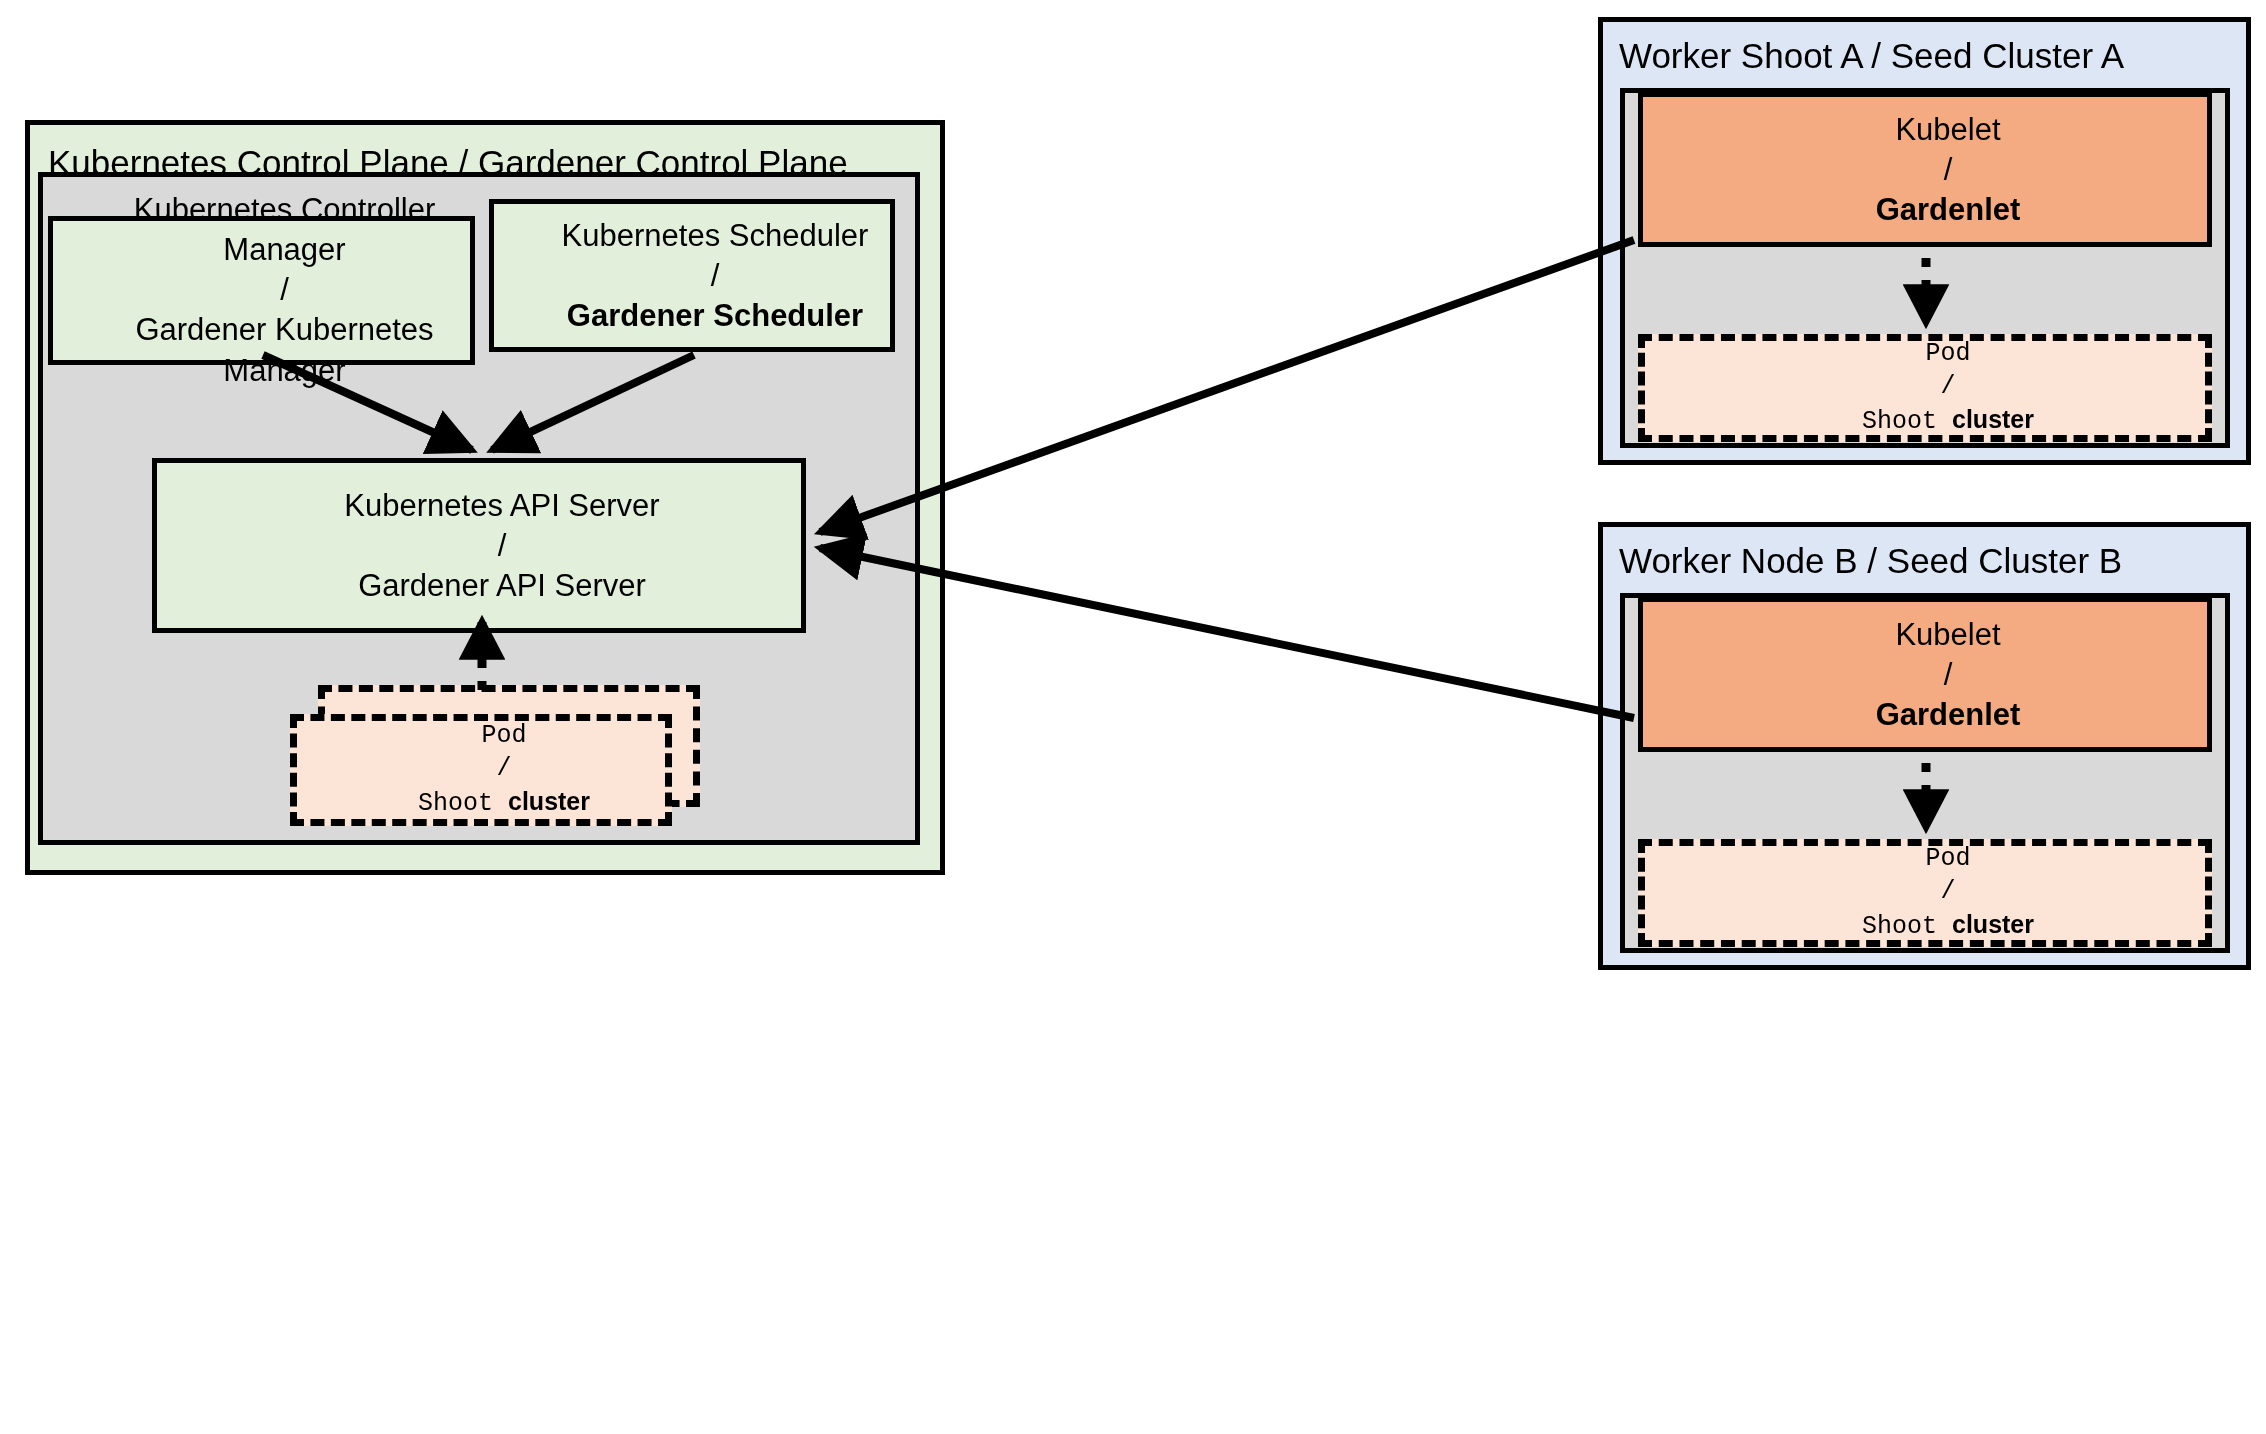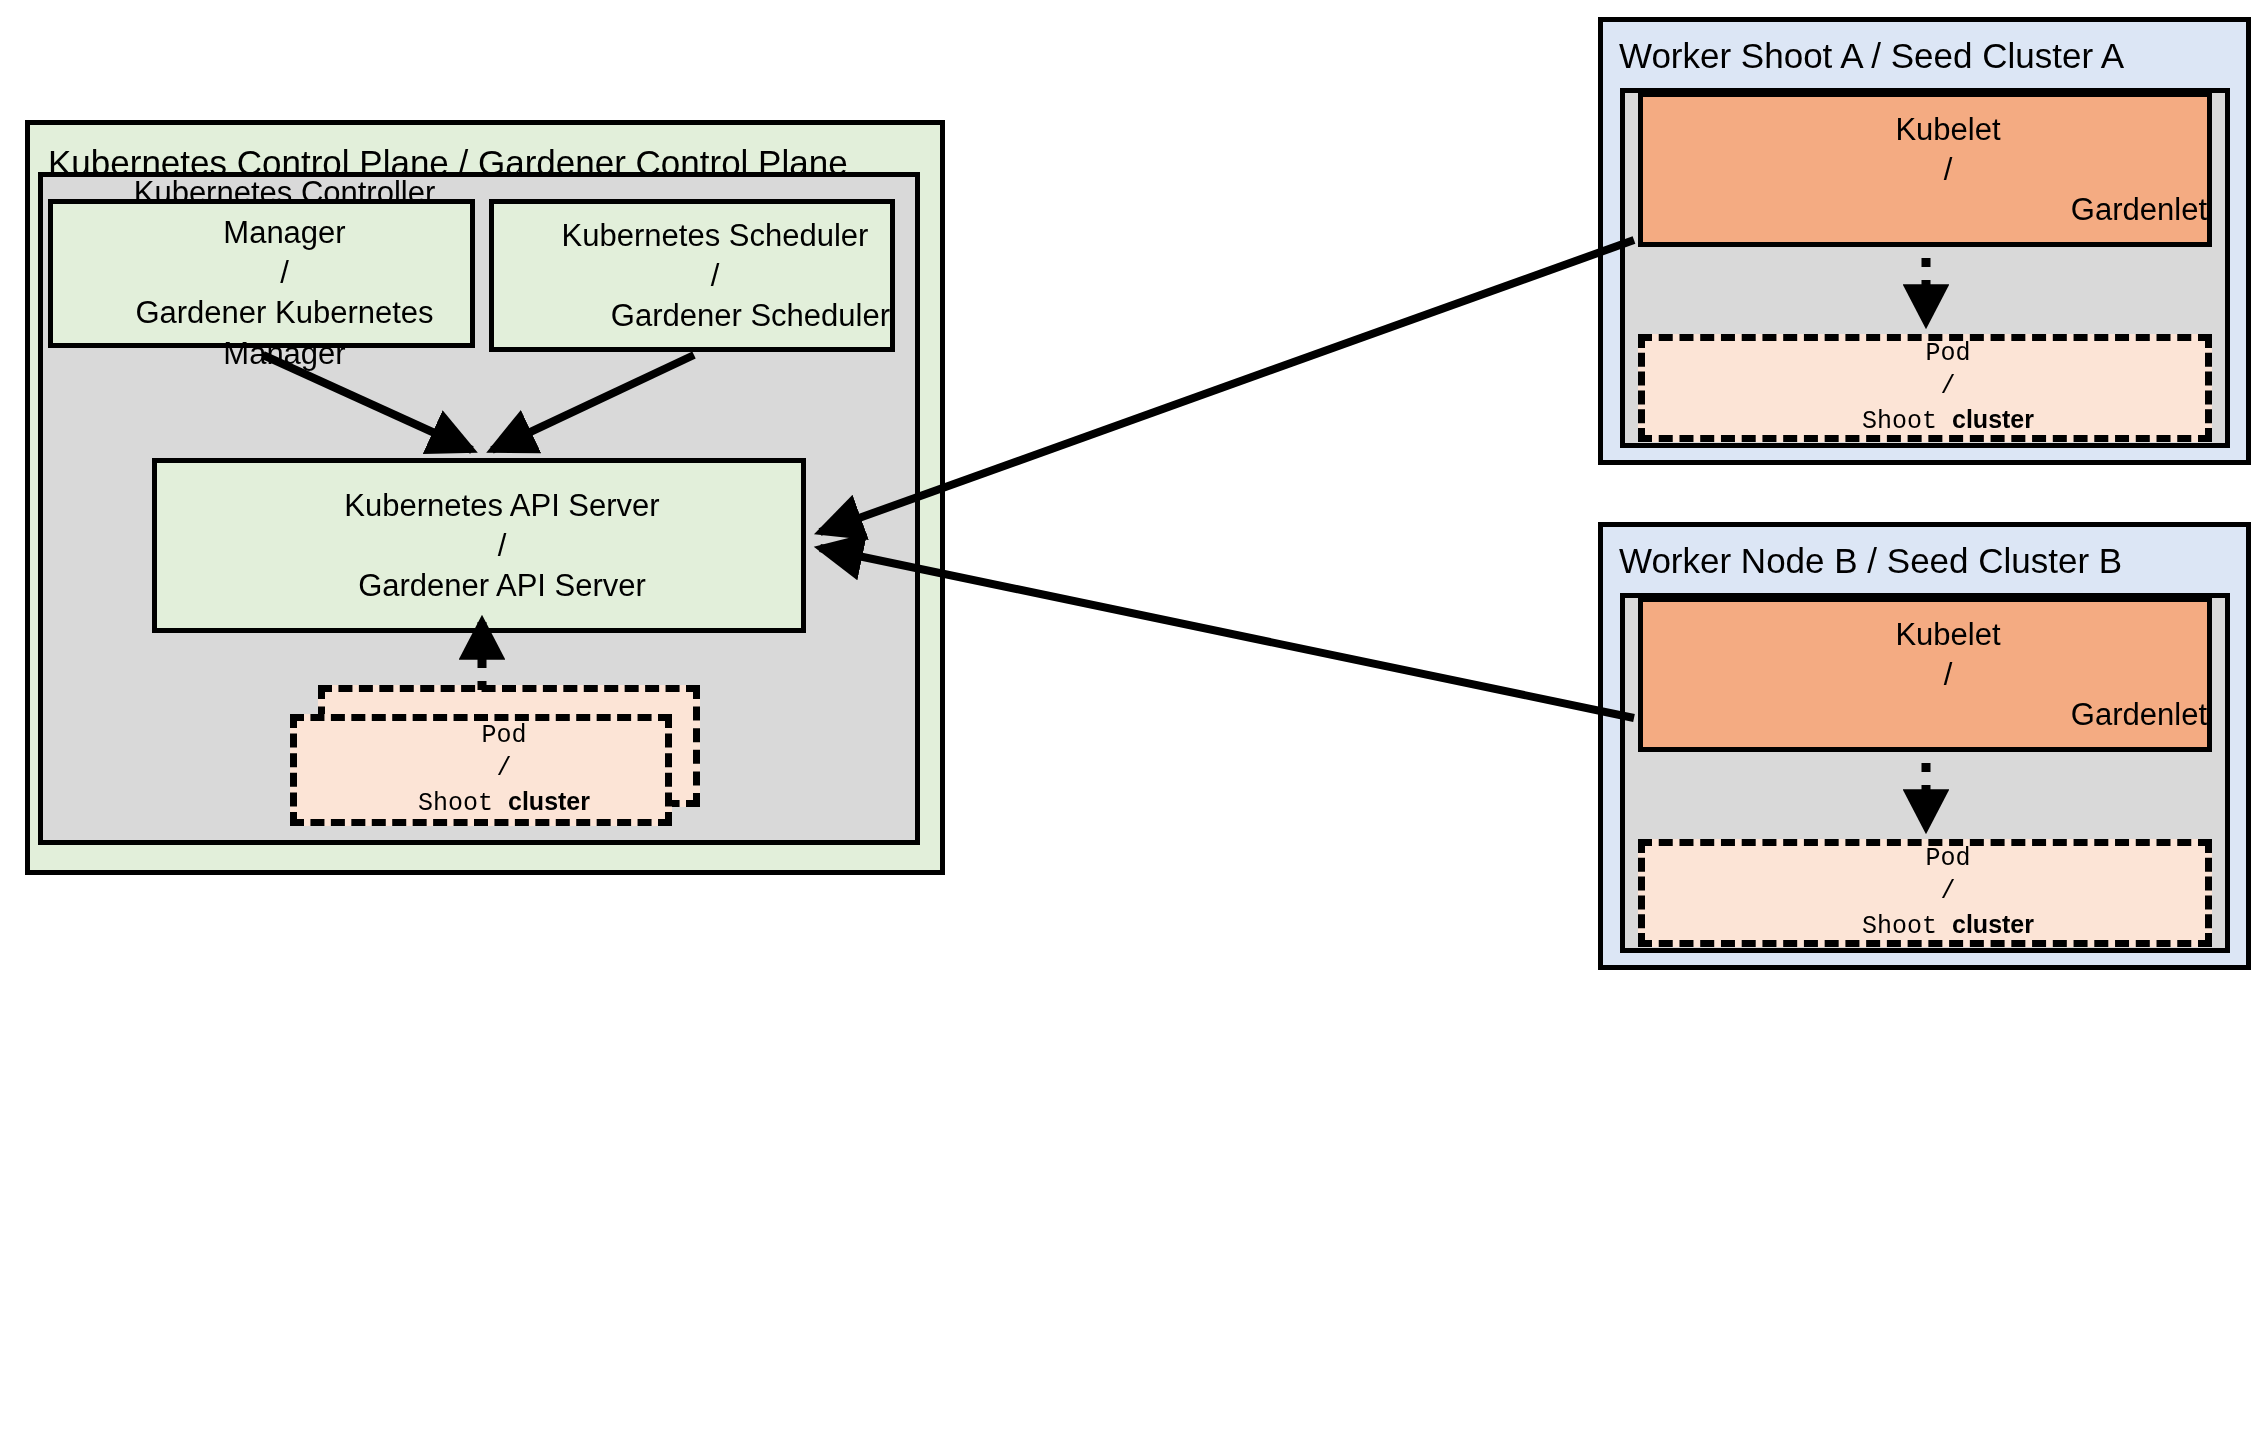--- a/index.html
+++ b/index.html
@@ -19,41 +19,41 @@
   .peach{background:#fce4d6;}
 
   
   .group-title{position:absolute;font-size:35px;line-height:40px;
       font-weight:400;letter-spacing:0px;white-space:nowrap;}
 
   
   .lbl{position:absolute;left:0;right:0;top:50%;transform:translateY(-50%);
       text-align:center;line-height:1.30;margin-left:46px;}
   .lbl .ln{display:block;font-size:31px;font-weight:400;}
-  .lbl .ln.b{font-weight:400;text-align:right;}
+  .lbl .ln.b{font-weight:700;}
   .lbl .ln.slash{font-size:31px;}
   .mono{font-family:"Liberation Mono","DejaVu Sans Mono",monospace;}
   .mono-ln{display:block;font-size:25px;}
   .sans-b{font-family:"Liberation Sans","DejaVu Sans",sans-serif;font-weight:700;}
 
   svg.overlay{position:absolute;left:0;top:0;width:2266px;height:1434px;
       pointer-events:none;overflow:visible;}
 </style>
 </head>
 <body>
 
 <div class="stage">
 
   <div class="box solid green" style="left:25px;top:120px;width:920px;height:755px;">
     <div class="group-title" style="left:18px;top:18px;">Kubernetes Control Plane / Gardener Control Plane</div>
   </div>
 
   <div class="box solid gray" style="left:38px;top:172px;width:882px;height:673px;"></div>
 
-  <div class="box solid green" style="left:48px;top:199px;width:427px;height:149px;">
+  <div class="box solid green" style="left:48px;top:216px;width:427px;height:149px;">
     <div class="lbl">
       <span class="ln">Kubernetes Controller Manager</span>
       <span class="ln slash">/</span>
       <span class="ln">Gardener Kubernetes Manager</span>
     </div>
   </div>
 
   <div class="box solid green" style="left:489px;top:199px;width:406px;height:153px;">
     <div class="lbl">
       <span class="ln">Kubernetes Scheduler</span>

